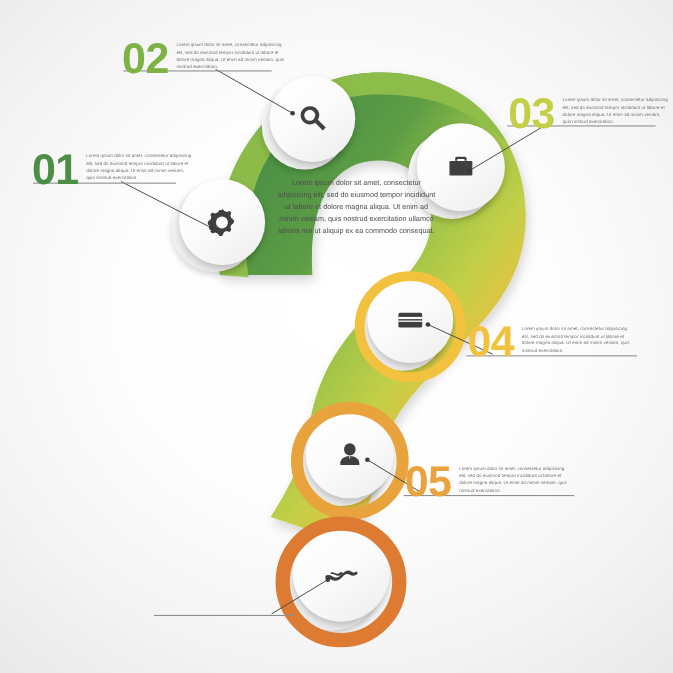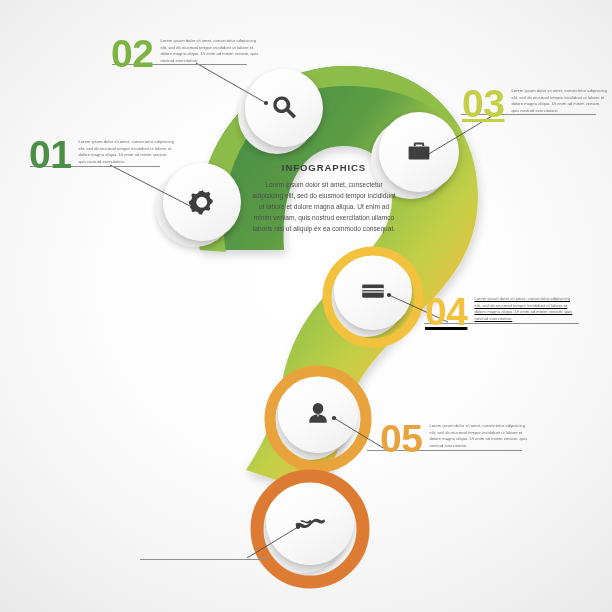--- a/index.html
+++ b/index.html
@@ -258,33 +258,32 @@
     <div class="num" style="color:#4a8f45;text-align:center;">01</div>
     <div class="body" style="width:100px;">Lorem ipsum dolor sit amet, consectetur adipisicing elit, sed do eiusmod tempor incididunt ut labore et dolore magna aliqua. Ut enim ad minim veniam, quis nostrud exercitation.</div>
   </div>
 
   <div class="callout" style="left:111px; top:38px; width:150px;">
     <div class="num" style="color:#7cb342;">02</div>
     <div class="body" style="width:104px;">Lorem ipsum dolor sit amet, consectetur adipisicing elit, sed do eiusmod tempor incididunt ut labore et dolore magna aliqua. Ut enim ad minim veniam, quis nostrud exercitation.</div>
   </div>
 
   <div class="callout" style="left:462px; top:88px; width:146px;">
-    <div class="num" style="color:#c3cf47;text-decoration:underline;">03</div>
+    <div class="num" style="color:#c3cf47;">03</div>
     <div class="body" style="width:100px;">Lorem ipsum dolor sit amet, consectetur adipisicing elit, sed do eiusmod tempor incididunt ut labore et dolore magna aliqua. Ut enim ad minim veniam, quis nostrud exercitation.</div>
   </div>
 
-  <div class="callout" style="left:425px; top:296px; width:150px;text-decoration:underline;">
+  <div class="callout" style="left:425px; top:296px; width:150px;">
     <div class="num" style="color:#f2c23e;">04</div>
     <div class="body" style="width:104px;">Lorem ipsum dolor sit amet, consectetur adipisicing elit, sed do eiusmod tempor incididunt ut labore et dolore magna aliqua. Ut enim ad minim veniam, quis nostrud exercitation.</div>
   </div>
 
-  <div class="callout" style="left:368px; top:423px; width:150px;margin-left:12px;">
+  <div class="callout" style="left:368px; top:423px; width:150px;">
     <div class="num" style="color:#e8a33d;">05</div>
     <div class="body" style="width:104px;">Lorem ipsum dolor sit amet, consectetur adipisicing elit, sed do eiusmod tempor incididunt ut labore et dolore magna aliqua. Ut enim ad minim veniam, quis nostrud exercitation.</div>
   </div>
 
 
   <div id="center-block">
-    <div id="center-title">INFOGRAPHICS</div>
     <div id="center-body">Lorem ipsum dolor sit amet, consectetur adipisicing elit, sed do eiusmod tempor incididunt ut labore et dolore magna aliqua. Ut enim ad minim veniam, quis nostrud exercitation ullamco laboris nisi ut aliquip ex ea commodo consequat.</div>
   </div>
 
 </div>
 
 </body></html>

